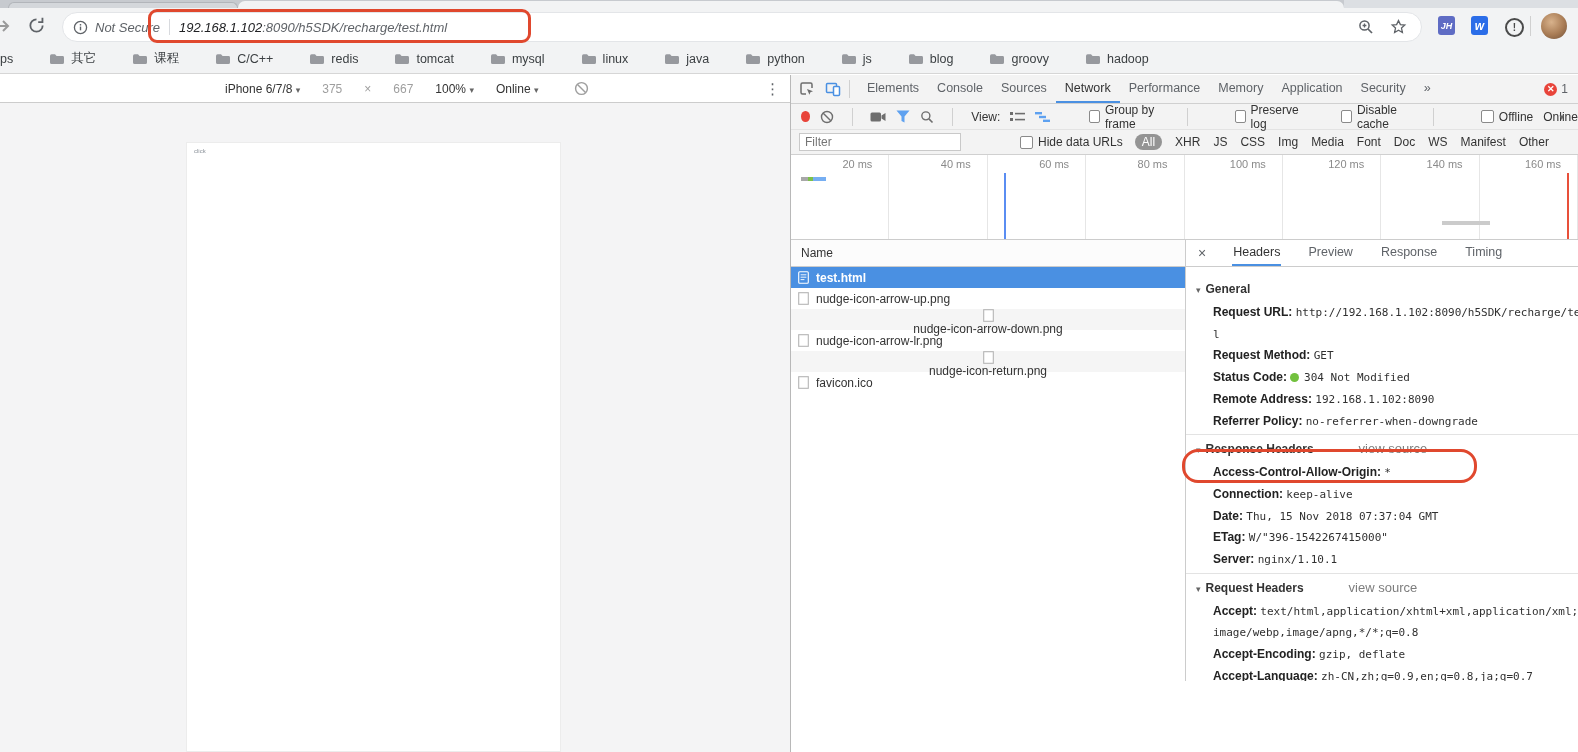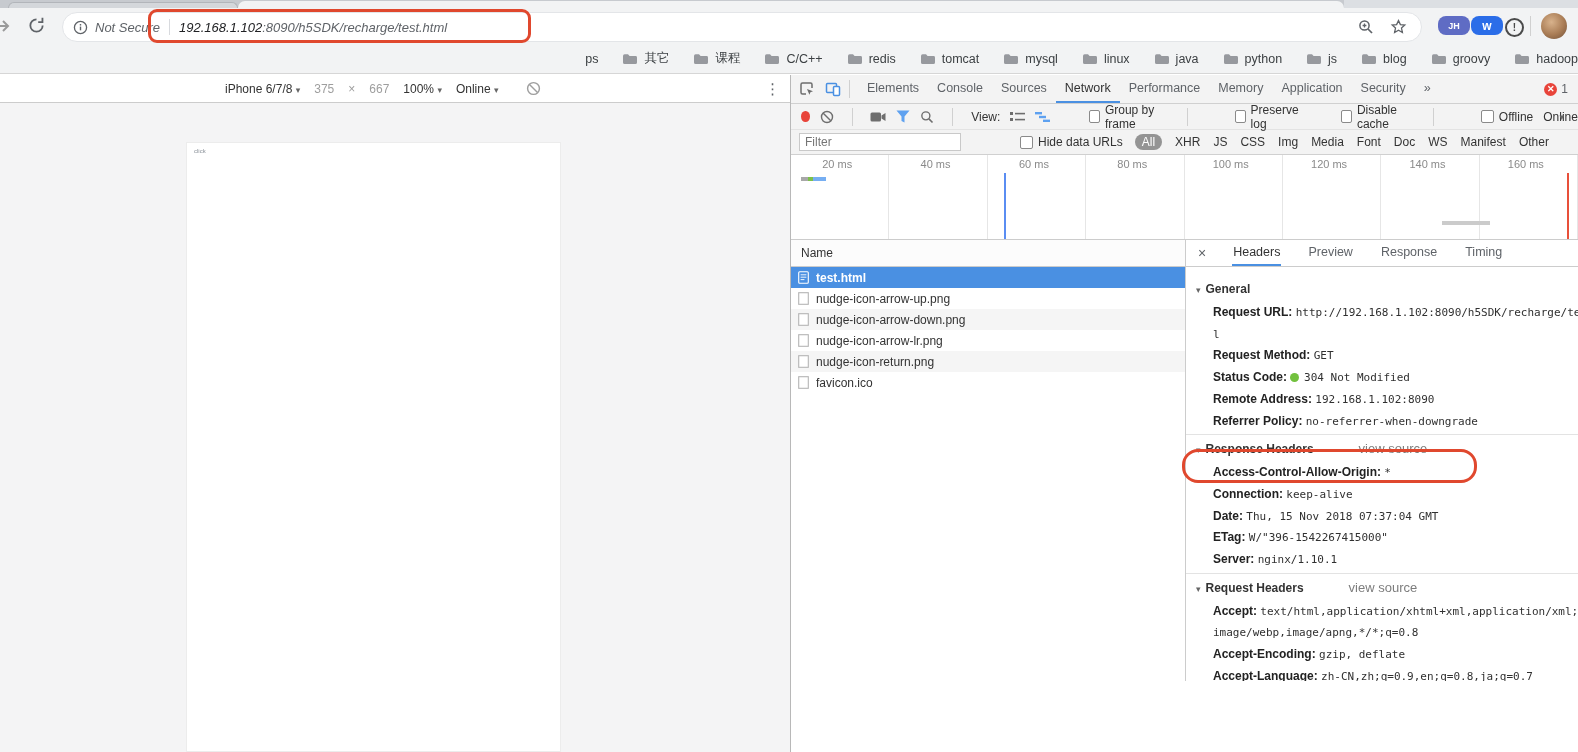--- a/index.html
+++ b/index.html
@@ -11,31 +11,31 @@
   .tab-frag-b{position:absolute;left:238px;top:1px;width:1106px;height:8px;background:#f2f3f4;border-radius:7px 7px 0 0;}
   .tab-frag-c{position:absolute;left:1344px;top:0;width:234px;height:8px;background:#dcdfe3;}
   .toolbar{position:absolute;left:0;top:8px;width:1578px;height:36px;background:#f2f3f4;}
   .nav-ic{position:absolute;top:9px;}
   .omnibox{position:absolute;left:62px;top:4px;width:1358px;height:28px;background:#fff;border:1px solid #e3e5e8;border-radius:15px;display:flex;align-items:center;font-style:italic;}
   .omni-sec{color:#5f6368;font-size:13px;margin-left:7px;white-space:nowrap;}
   .omni-div{width:1px;height:16px;background:#d8dade;margin:0 9px;}
   .omni-url{font-size:13px;white-space:nowrap;color:#202124;}
   .omni-url .rest{color:#5f6368;}
   .omni-right{position:absolute;right:14px;display:flex;align-items:center;gap:16px;}
-  .ext{width:32px;height:19px;border-radius:8px;color:#fff;font-weight:bold;display:flex;align-items:center;justify-content:center;}
+  .ext{width:17px;height:19px;border-radius:3px;color:#fff;font-weight:bold;display:flex;align-items:center;justify-content:center;font-style:italic;}
   .ext-jh{background:#5f6cc4;font-size:9px;}
   .ext-w{background:#2b6de8;font-size:12px;}
   .onepass{width:15px;height:15px;border:2px solid #4a4a4a;border-radius:50%;color:#4a4a4a;font-weight:bold;font-size:10px;display:flex;align-items:center;justify-content:center;}
   .tb-div{position:absolute;left:1530px;top:8px;width:1px;height:20px;background:#d0d0d0;}
   .avatar{position:absolute;left:1541px;top:5px;width:26px;height:26px;border-radius:50%;background:radial-gradient(circle at 40% 35%,#d8b28c 0%,#a97c55 55%,#6f5038 100%);}
-  .bookmarks{position:absolute;left:0;top:44px;width:1578px;height:30px;background:#f2f3f4;border-bottom:1px solid #d6d6d6;display:flex;align-items:center;gap:24px;padding-left:0;box-sizing:border-box;justify-content:flex-end;}
+  .bookmarks{position:absolute;left:0;top:44px;width:1578px;height:30px;background:#f2f3f4;border-bottom:1px solid #d6d6d6;display:flex;align-items:center;gap:36px;padding-left:0;box-sizing:border-box;}
   .bm{display:flex;align-items:center;gap:6px;color:#3c4043;font-size:12.5px;white-space:nowrap;}
   
   .page-area{position:absolute;left:0;top:75px;width:790px;height:677px;background:#f4f4f5;}
-  .devbar{position:absolute;left:0;top:0;width:790px;height:28px;background:#fff;border-bottom:1px solid #ccc;display:flex;align-items:center;gap:14px;padding-left:225px;box-sizing:border-box;font-size:12px;}
+  .devbar{position:absolute;left:0;top:0;width:790px;height:28px;background:#fff;border-bottom:1px solid #ccc;display:flex;align-items:center;gap:22px;padding-left:225px;box-sizing:border-box;font-size:12px;}
   .devbar .dim{color:#9e9e9e;}
   .devbar .lbl{color:#333;}
   .caret{color:#666;font-size:9px;}
   .kebab{position:absolute;right:10px;top:5px;color:#5f6368;font-size:15px;letter-spacing:0;}
   .phone{position:absolute;left:186px;top:67px;width:375px;height:610px;background:#fff;border:1px solid #ececec;box-sizing:border-box;}
   .tinytext{display:block;padding:5px 0 0 7px;font-size:6px;color:#8a9199;}
   
   .devtools{position:absolute;left:790px;top:75px;width:788px;height:677px;background:#fff;border-left:1px solid #b8b8b8;box-sizing:border-box;}
   .dt-tabs{height:28px;background:#f3f3f3;border-bottom:1px solid #d0d0d0;display:flex;align-items:center;padding-left:8px;}
   .dtab{padding:0 9px;height:26px;line-height:26px;color:#5f6368;font-size:12.5px;border-bottom:2px solid transparent;}
@@ -48,33 +48,33 @@
   .rec-dot{width:11px;height:11px;border-radius:50%;background:#e8443a;}
   .cb{width:11px;height:11px;border:1px solid #8a8a8a;border-radius:2px;background:#fff;display:inline-block;}
   .cb-group{display:flex;align-items:center;gap:5px;color:#333;padding-left:29px;}
   .dd-caret-right{position:absolute;right:14px;color:#666;font-size:9px;}
   .dt-filter{height:24px;background:#f3f3f3;border-bottom:1px solid #d0d0d0;display:flex;align-items:center;padding-left:8px;gap:12px;}
   .filter-input{width:150px;height:16px;border:1px solid #c9c9c9;background:#fff;font-size:12px;padding:0 5px;font-family:"Liberation Sans",sans-serif;}
   .pill{color:#333;}
   .pill.active{background:#949494;color:#fff;border-radius:8px;padding:1px 7px;}
   .pills{display:flex;align-items:center;gap:13px;}
   .dt-overview{position:relative;height:84px;background:#fff;border-bottom:1px solid #ccc;display:flex;}
-  .ov-col{flex:1;border-right:1px solid #e6e6e6;box-sizing:border-box;text-align:center;padding:3px 5px 0 0;font-size:11px;color:#8a8a8a;}
+  .ov-col{flex:1;border-right:1px solid #e6e6e6;box-sizing:border-box;text-align:right;padding:3px 16px 0 0;font-size:11px;color:#8a8a8a;}
   .mini{position:absolute;top:22px;height:4px;}
   .m1{left:10px;width:7px;background:#a8a8a8;}
   .m2{left:17px;width:5px;background:#7cc04a;}
   .m3{left:22px;width:13px;background:#76aef2;}
   .dcl-line{position:absolute;left:213px;top:18px;bottom:0;width:2px;background:#5a8df2;}
   .load-line{position:absolute;left:776px;top:18px;bottom:0;width:2px;background:#e8503a;}
   .gbar{position:absolute;left:651px;top:66px;width:48px;height:4px;background:#cbcbcb;}
   .dt-table{display:flex;height:441px;}
   .req-list{width:395px;border-right:1px solid #ccc;box-sizing:border-box;}
   .req-head{height:26px;line-height:26px;padding-left:10px;border-bottom:1px solid #ccc;background:#fcfcfc;color:#333;}
   .req-row{height:21px;display:flex;align-items:center;color:#333;}
-  .req-row.odd{background:#f5f5f5;}
+  .req-row.odd{background:#f5f5f5;flex-direction:column;}
   .req-row.selected{background:#4a90e2;color:#fff;font-weight:bold;}
   .req-ic{margin:0 7px 0 7px;display:flex;}
   .hdr-panel{flex:1;overflow:hidden;}
   .hdr-tabs{height:26px;border-bottom:1px solid #ccc;display:flex;align-items:center;gap:26px;padding-left:12px;}
   .hx{color:#5f6368;font-size:14px;}
   .htab{height:24px;line-height:24px;color:#5f6368;font-size:12.5px;border-bottom:2px solid transparent;padding:0 1px;}
   .htab.active{color:#333;border-bottom:2px solid #4a90e2;}
   .hdr-content{width:436px;padding-top:10px;}
   .sec-h{line-height:24px;font-weight:bold;color:#333;padding-left:10px;}
   .sec-h .tri{color:#666;font-size:9px;margin-right:5px;font-weight:normal;}

